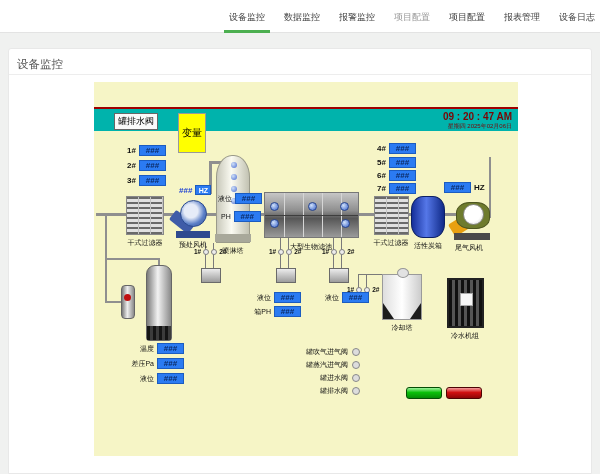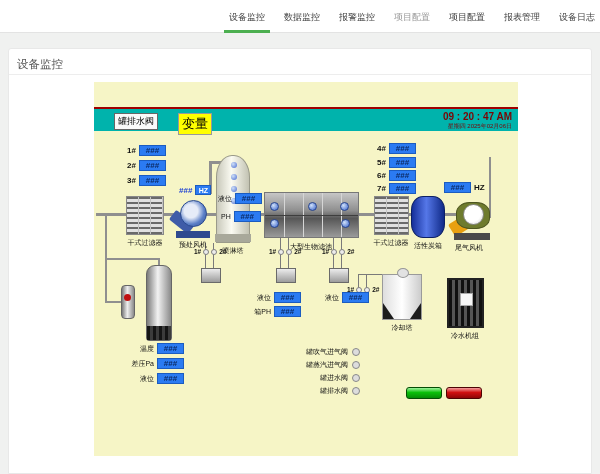--- a/index.html
+++ b/index.html
@@ -24,21 +24,21 @@
   .scada { position:absolute; left:85px; top:33px; width:424px; height:374px; background:#f6f5c6; }
   .banner { position:absolute; left:3px; right:4px; top:2px; height:21px; background:#ff1010;
             display:flex; align-items:center; justify-content:center; gap:2px;
             color:#7a0c0c; font-weight:bold; font-size:12px; }
   .redact { width:108px; height:13px; border-radius:7px; background:#b49be0; }
   .tealbar { position:absolute; left:0; right:0; top:25px; height:24px; background:#00b3ac;
              border-top:2px solid #a00000; }
   .btn-ctrl { position:absolute; left:20px; top:4px; background:#fafafa; border:1px solid #666;
               color:#000; font-size:9px; padding:1px 3px; }
   .btn-var  { position:absolute; left:84px; top:4px; background:#ffff00; border:1px solid #999;
-              color:#000; font-size:13px; padding:1px 3px; }
+              color:#000; font-size:10px; padding:12px 3px; }
   .clock { position:absolute; right:6px; top:2px; text-align:right; color:#7a0505; }
   .clock-time { font-size:10px; font-weight:bold; }
   .clock-date { font-size:6px; }
 
   
   .vbox { display:inline-block; width:27px; height:11px; background:#2b7bf2; border:1px solid #1b5cc0;
           color:#0b2b66; font-size:8px; font-weight:bold; text-align:center; line-height:9px; z-index:3; }
   .chan { position:absolute; display:flex; align-items:center; gap:3px; z-index:3; }
   .chan-label { font-size:8px; font-weight:bold; color:#111; width:16px; text-align:right; }
   .metric { position:absolute; display:flex; align-items:center; gap:3px; z-index:3; }

